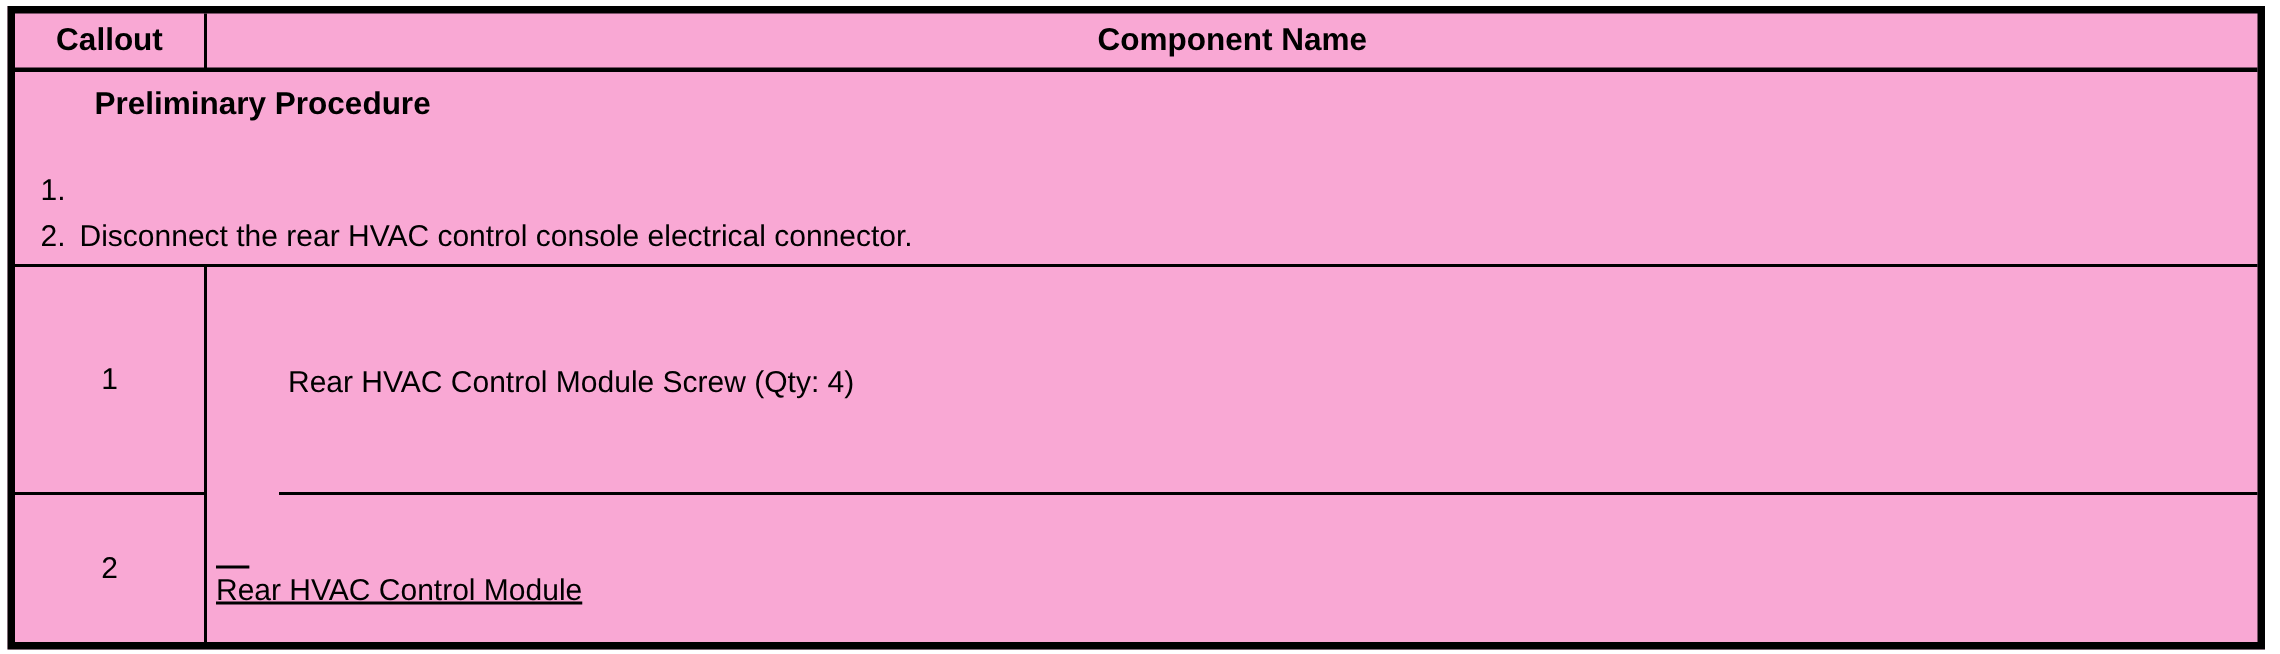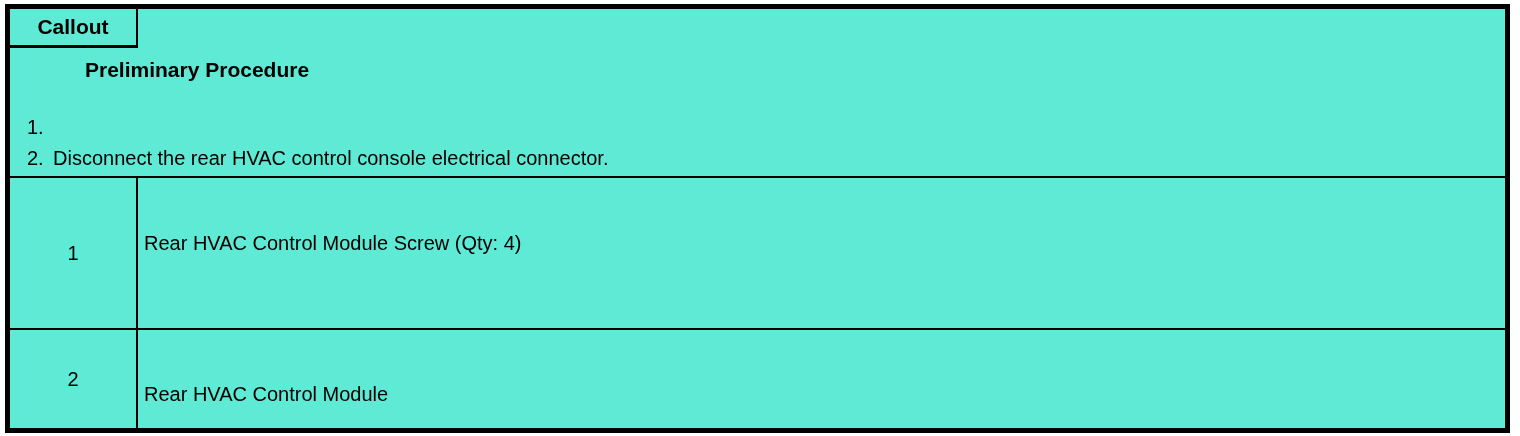--- a/index.html
+++ b/index.html
@@ -9,21 +9,21 @@
     background: #ffffff;
     font-family: "Liberation Sans", sans-serif;
     color: #000000;
   }
   .doc-table {
     position: absolute;
     left: 5px;
     top: 4px;
     width: 1505px;
     border: 5px solid #000000;
-    background: #5eead4;
+    background: #f9a8d4;
     display: grid;
     grid-template-columns: 128px 1fr;
     grid-template-rows: 39px 130px 152px 98px;
   }
   .cell { overflow: hidden; }
   .col-divider { border-right: 2px solid #000000; }
 
   
   .th {
     font-weight: bold;
@@ -35,21 +35,21 @@
   }
 
   
   .prelim {
     grid-column: 1 / -1;
     border-bottom: 2px solid #000000;
     padding-top: 9px;
     font-size: 20px;
   }
   .prelim-title {
-    margin-left: 75px;
+    margin-left: 53px;
     font-weight: bold;
     font-size: 21px;
     line-height: 26px;
   }
   .prelim-steps { margin-top: 29px; }
   .step {
     display: flex;
     margin-left: 17px;
     line-height: 31px;
     white-space: pre;
@@ -65,33 +65,34 @@
     align-items: center;
     justify-content: center;
     font-size: 20px;
   }
   .row-bottom { border-bottom: 2px solid #000000; }
   .name-cell {
     font-size: 20px;
     padding-left: 6px;
     white-space: pre;
   }
-  .name-cell.r1 { padding-top: 7px; }
-  .name-cell.r2 { padding-top: 6px; }
+  .name-cell.r1 { padding-top: 19px; margin-left: 48px; }
+  .name-cell.r2 { padding-top: 6px; text-decoration: underline; }
   .name-cell p { line-height: 25px; }
   .name-cell.r1 p + p { margin-top: 25px; }
   .b { font-weight: bold; }
   .ref-link { color: #000000; text-decoration: none; }
 </style>
 </head>
 <body>
 
 <div class="doc-table">
 
   <div class="cell th col-divider">Callout</div>
+  <div class="cell th">Component Name</div>
 
   <div class="cell prelim">
     <div class="prelim-title">Preliminary Procedure</div>
     <div class="prelim-steps">
       <div class="step">
         <span class="num">1.</span>
       </div>
       <div class="step">
         <span class="num">2.</span>
         <span>Disconnect the rear HVAC control console electrical connector.</span>

